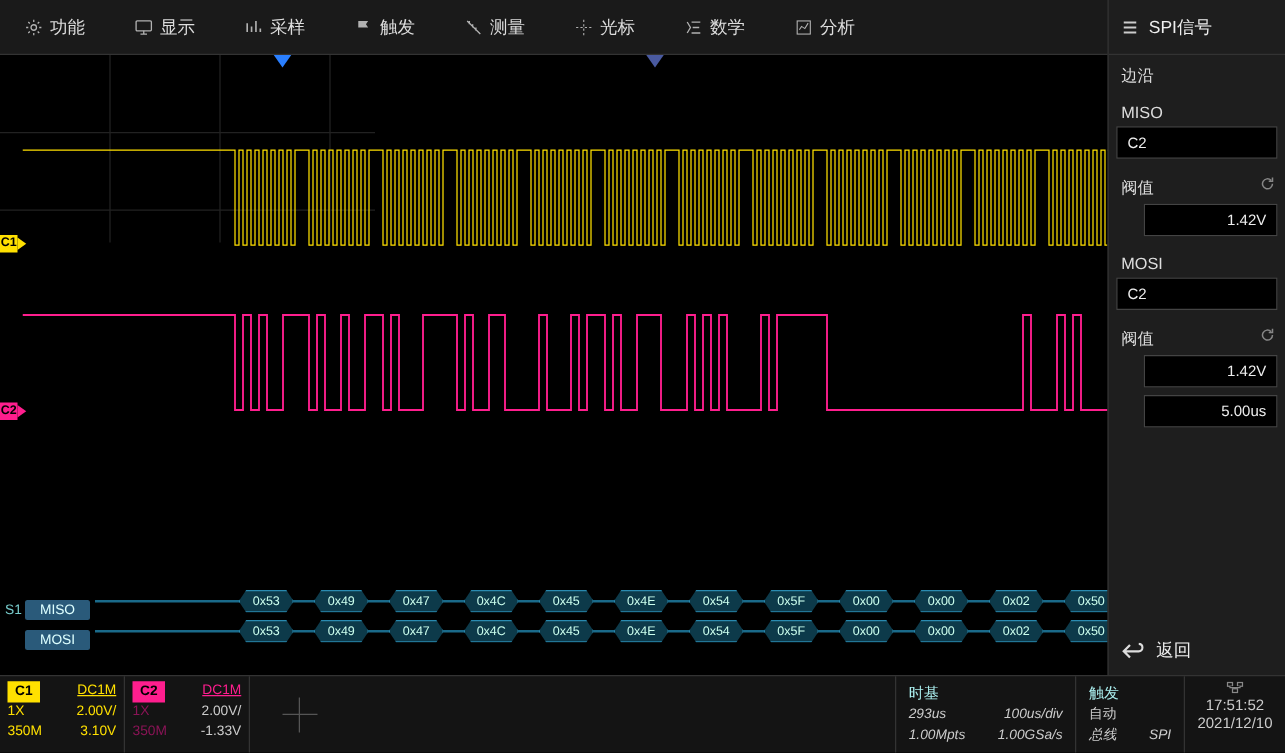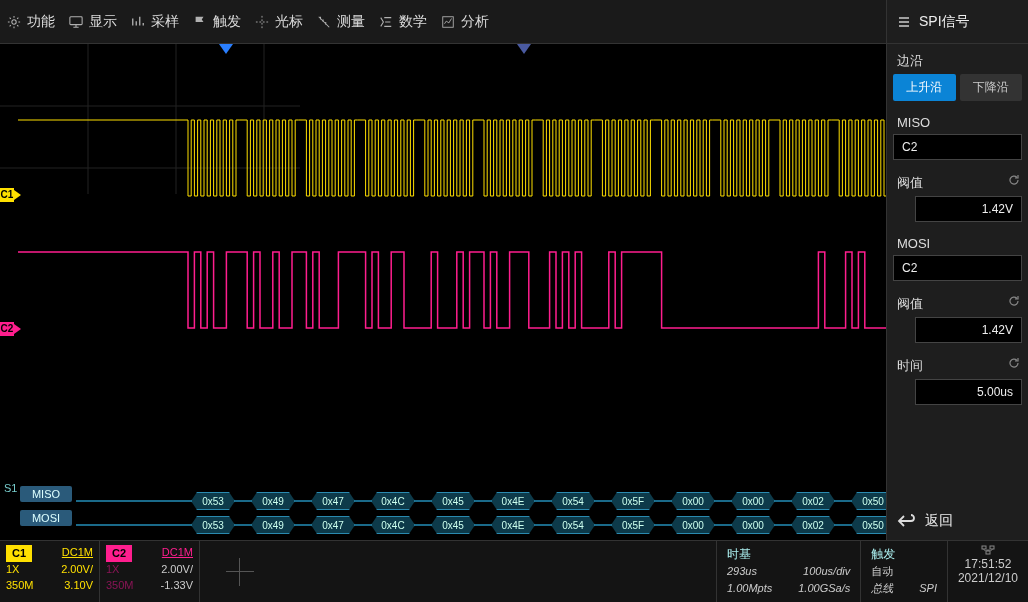--- a/index.html
+++ b/index.html
@@ -1,20 +1,20 @@
 <!DOCTYPE html>
 <html><head>
 <meta charset="utf-8">
 <style>
 * { margin: 0; padding: 0; box-sizing: border-box; font-family: "Microsoft YaHei", Arial, sans-serif; }
 body { background: #000; color: #ccc; width: 1028px; height: 602px; overflow: hidden; font-size: 12px; }
 
 
 .topbar { height: 44px; background: #1a1a1a; border-bottom: 1px solid #333; display: flex; align-items: center; }
-.menu-item { display: flex; align-items: center; gap: 6px; padding: 0 7px; height: 100%; color: #ddd; cursor: pointer; font-size: 14px; }
+.menu-item { display: flex; align-items: center; gap: 6px; padding: 0 20px; height: 100%; color: #ddd; cursor: pointer; font-size: 14px; }
 .menu-icon { width: 14px; height: 14px; opacity: 0.85; }
 .brand { margin-left: auto; padding: 0 12px; text-align: center; }
 .brand-logo { font-family: Arial; font-weight: bold; font-style: italic; letter-spacing: 1px; font-size: 15px; color: #fff; display: inline-block; }
 .trig-status { color: #2dd36f; font-size: 12px; margin-left: 8px; }
 .brand-sub { font-size: 11px; color: #ddd; }
 
 
 .sidepanel { position: absolute; right: 0; top: 0; width: 142px; height: 540px; background: #1e1e1e; border-left: 1px solid #333; display: flex; flex-direction: column; }
 .sidepanel-title { height: 44px; display: flex; align-items: center; gap: 8px; padding: 0 10px; font-size: 14px; color: #eee; border-bottom: 1px solid #333; }
 .field-label { padding: 8px 10px 4px; font-size: 13px; color: #ddd; position: relative; }
@@ -45,21 +45,21 @@
 
 .wave { position: absolute; left: 18px; right: 0; }
 .wave-c1 { top: 74px; height: 80px; }
 .wave-c2 { top: 206px; height: 80px; }
 .wave svg { width: 100%; height: 100%; }
 .wave-c1 path { stroke: #ffe000; stroke-width: 1; fill: none; }
 .wave-c2 path { stroke: #ff1e8e; stroke-width: 1.5; fill: none; }
 
 
 .decode { position: absolute; left: 4px; bottom: 12px; right: 0; }
-.decode-row { height: 22px; display: flex; align-items: flex-end; margin-bottom: 2px; }
+.decode-row { height: 22px; display: flex; align-items: flex-start; margin-bottom: 2px; }
 .decode-label { width: 52px; background: #2a5a7a; color: #dff; text-align: center; padding: 2px 0; font-size: 11px; border-radius: 2px; margin-right: 4px; }
 .decode-line { position: relative; flex: 1; height: 2px; background: #1a6a8a; }
 .s1-label { width: 16px; color: #7cc; font-size: 11px; align-self: flex-start; padding-top: 2px; }
 .hex { position: absolute; top: -8px; height: 18px; background: #0d3a4a; border: 1px solid #2a8ab0; color: #cfe; font-size: 10px; display: flex; align-items: center; justify-content: center; padding: 0 4px; clip-path: polygon(6px 0, calc(100% - 6px) 0, 100% 50%, calc(100% - 6px) 100%, 6px 100%, 0 50%); }
 
 
 .bottombar { position: absolute; bottom: 0; left: 0; right: 0; height: 62px; background: #141414; border-top: 1px solid #333; display: flex; }
 .ch-block { width: 100px; padding: 4px 6px; font-size: 11px; line-height: 1.4; border-right: 1px solid #333; }
 .ch-tag { display: inline-block; padding: 1px 6px; font-weight: bold; font-size: 11px; }
 .ch-tag.c1 { background: #ffe000; color: #000; }
@@ -108,29 +108,29 @@
     <span>采样</span>
   </div>
   <div class="menu-item">
     <svg class="menu-icon" viewBox="0 0 16 16">
         <path d="M3 1v14M3 2h9l-2 3 2 3H3" fill="#ccc"></path>
       </svg>
     <span>触发</span>
   </div>
   <div class="menu-item">
     <svg class="menu-icon" viewBox="0 0 16 16">
+        <path d="M2 2l12 12M4 2v3M7 5v3M10 8v3" stroke="#ccc" stroke-width="1.2"></path>
+      </svg>
+    <span>测量</span>
+  </div>
+  <div class="menu-item">
+    <svg class="menu-icon" viewBox="0 0 16 16">
         <path d="M8 1v14M1 8h14" stroke="#ccc" stroke-width="1" stroke-dasharray="2 2"></path>
       </svg>
     <span>光标</span>
-  </div>
-  <div class="menu-item">
-    <svg class="menu-icon" viewBox="0 0 16 16">
-        <path d="M2 2l12 12M4 2v3M7 5v3M10 8v3" stroke="#ccc" stroke-width="1.2"></path>
-      </svg>
-    <span>测量</span>
   </div>
   <div class="menu-item">
     <svg class="menu-icon" viewBox="0 0 16 16">
         <path d="M2 3l3 5-3 5M7 8h6M6 3h8M6 13h8" stroke="#ccc" stroke-width="1.2" fill="none"></path>
       </svg>
     <span>数学</span>
   </div>
   <div class="menu-item">
     <svg class="menu-icon" viewBox="0 0 16 16">
         <rect x="2" y="2" width="12" height="12" fill="none" stroke="#ccc"></rect>
@@ -224,24 +224,20 @@
 </div>
 
 <div class="sidepanel">
   <div class="sidepanel-title">
     <svg width="14" height="14" viewBox="0 0 14 14">
         <path d="M2 3h10M2 7h10M2 11h10" stroke="#ccc" stroke-width="1.5"></path>
       </svg>
     <span>SPI信号</span>
   </div>
   <div class="field-label">边沿</div>
-  <div class="seg-row">
-    <div class="seg-btn active">上升沿</div>
-    <div class="seg-btn">下降沿</div>
-  </div>
   <div class="field-label">MISO</div>
   <div class="field-box">
       <span>C2</span>
     </div>
   <div class="field-label"><span>阀值</span>
     <svg class="field-refresh" viewBox="0 0 12 12">
         <path d="M10 6a4 4 0 11-1.2-2.8M10 1v3H7" fill="none" stroke="#ccc" stroke-width="1.2"></path>
       </svg>
   </div>
   <div class="field-box right">
@@ -252,25 +248,20 @@
       <span>C2</span>
     </div>
   <div class="field-label"><span>阀值</span>
     <svg class="field-refresh" viewBox="0 0 12 12">
         <path d="M10 6a4 4 0 11-1.2-2.8M10 1v3H7" fill="none" stroke="#ccc" stroke-width="1.2"></path>
       </svg>
   </div>
   <div class="field-box right">
       <span>1.42V</span>
     </div>
-  <div class="field-label"><span>时间</span>
-    <svg class="field-refresh" viewBox="0 0 12 12">
-        <path d="M10 6a4 4 0 11-1.2-2.8M10 1v3H7" fill="none" stroke="#ccc" stroke-width="1.2"></path>
-      </svg>
-  </div>
   <div class="field-box right">
       <span>5.00us</span>
     </div>
   <div class="back-row">
     <svg width="18" height="14" viewBox="0 0 18 14">
         <path d="M7 2L2 7l5 5M2 7h12a3 3 0 000-6" fill="none" stroke="#ddd" stroke-width="1.8"></path>
       </svg>
     <span>返回</span>
   </div>
 </div>

